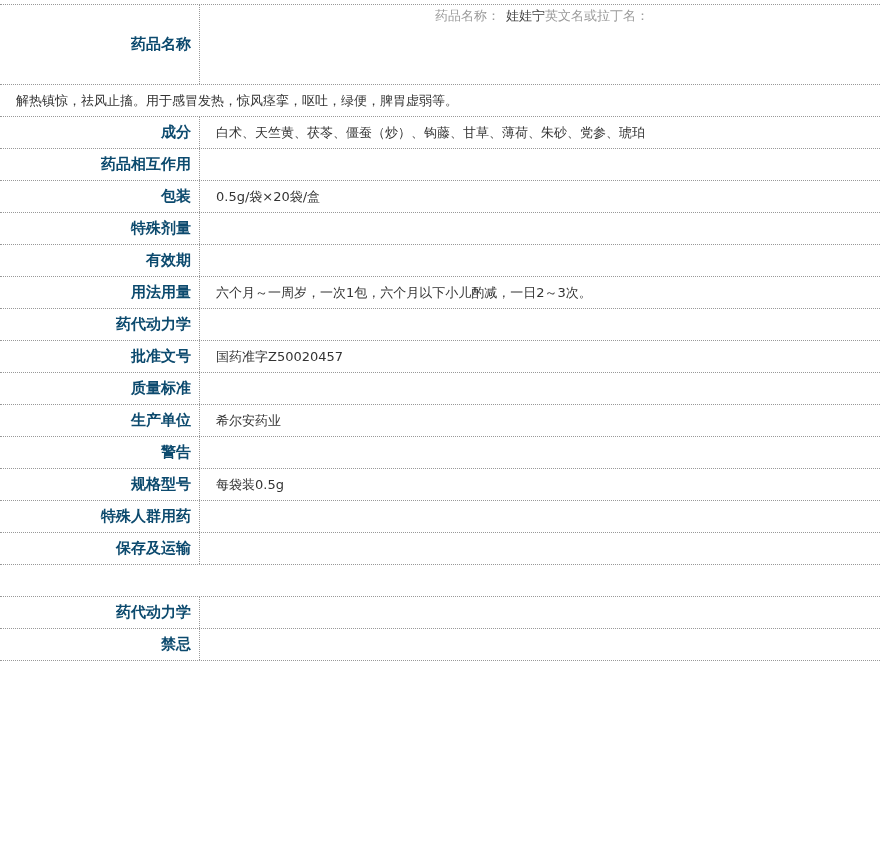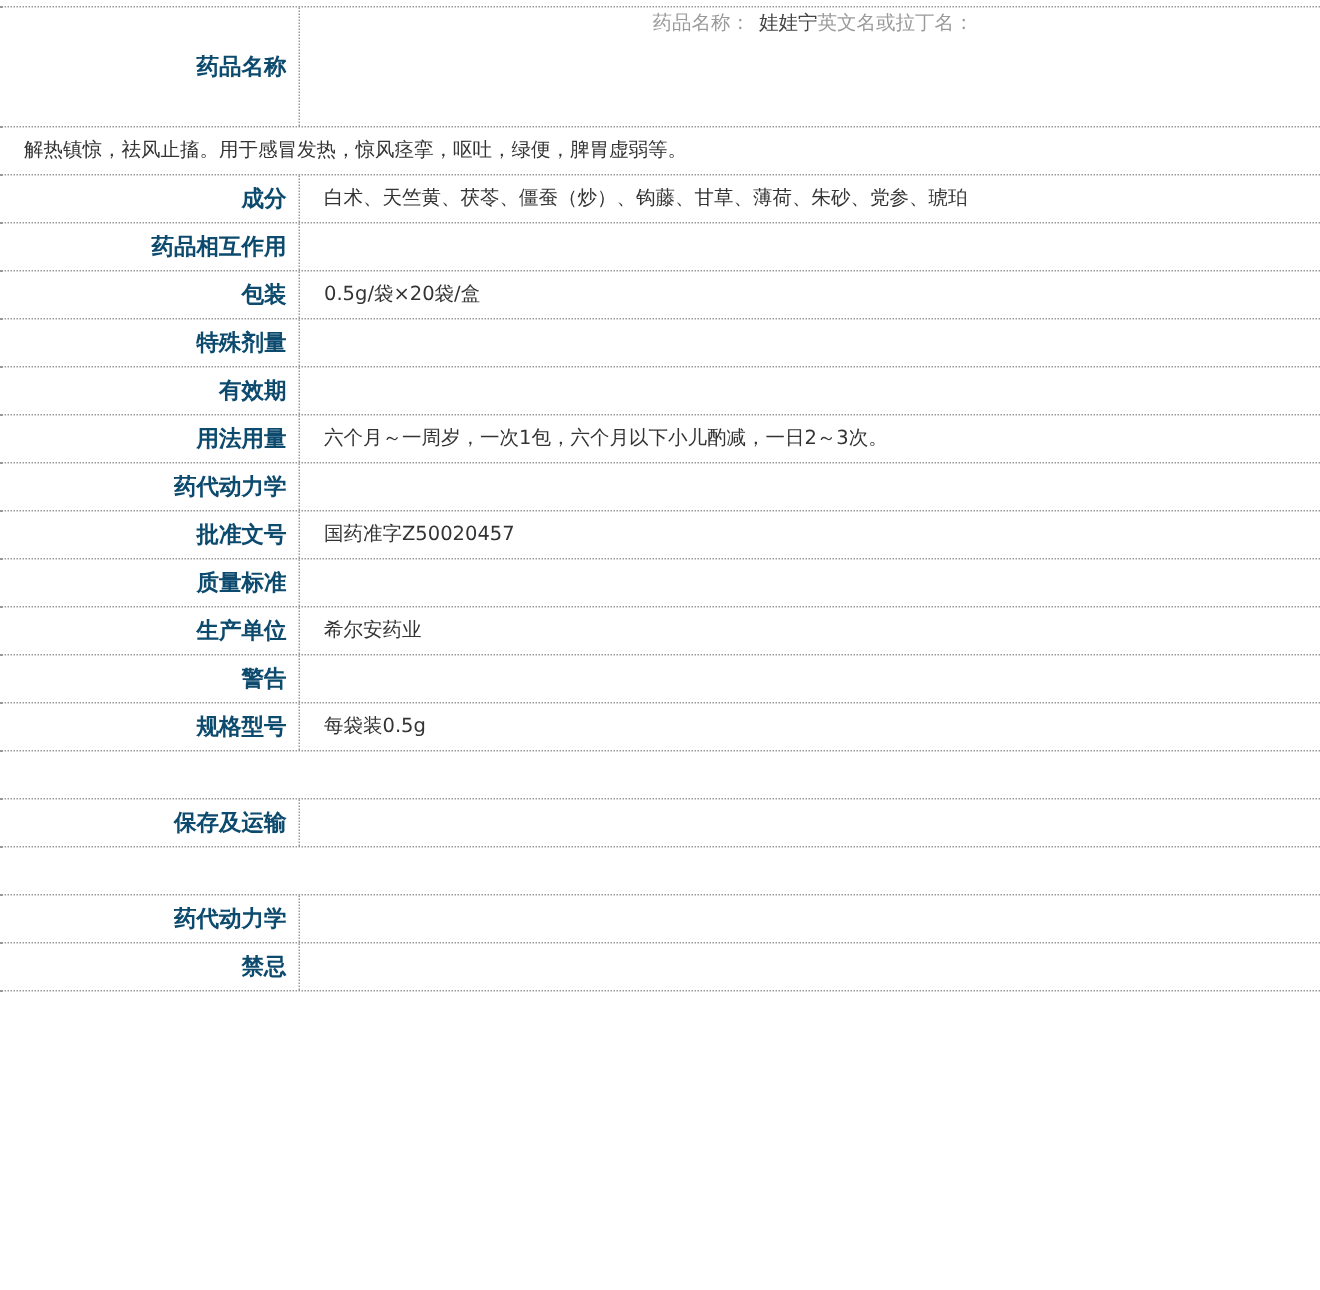--- a/index.html
+++ b/index.html
@@ -139,20 +139,21 @@
     <div class="value-cell"></div>
   </div>
 
 
   <div class="row">
     <div class="label-cell">规格型号</div>
     <div class="value-cell">每袋装0.5g</div>
   </div>
 
   <div class="row">
+    <div class="label-cell">特殊人群用药</div>
     <div class="value-cell"></div>
   </div>
 
   <div class="row">
     <div class="label-cell">保存及运输</div>
     <div class="value-cell"></div>
   </div>
 
   <div class="row">
     <div class="value-cell"></div>

